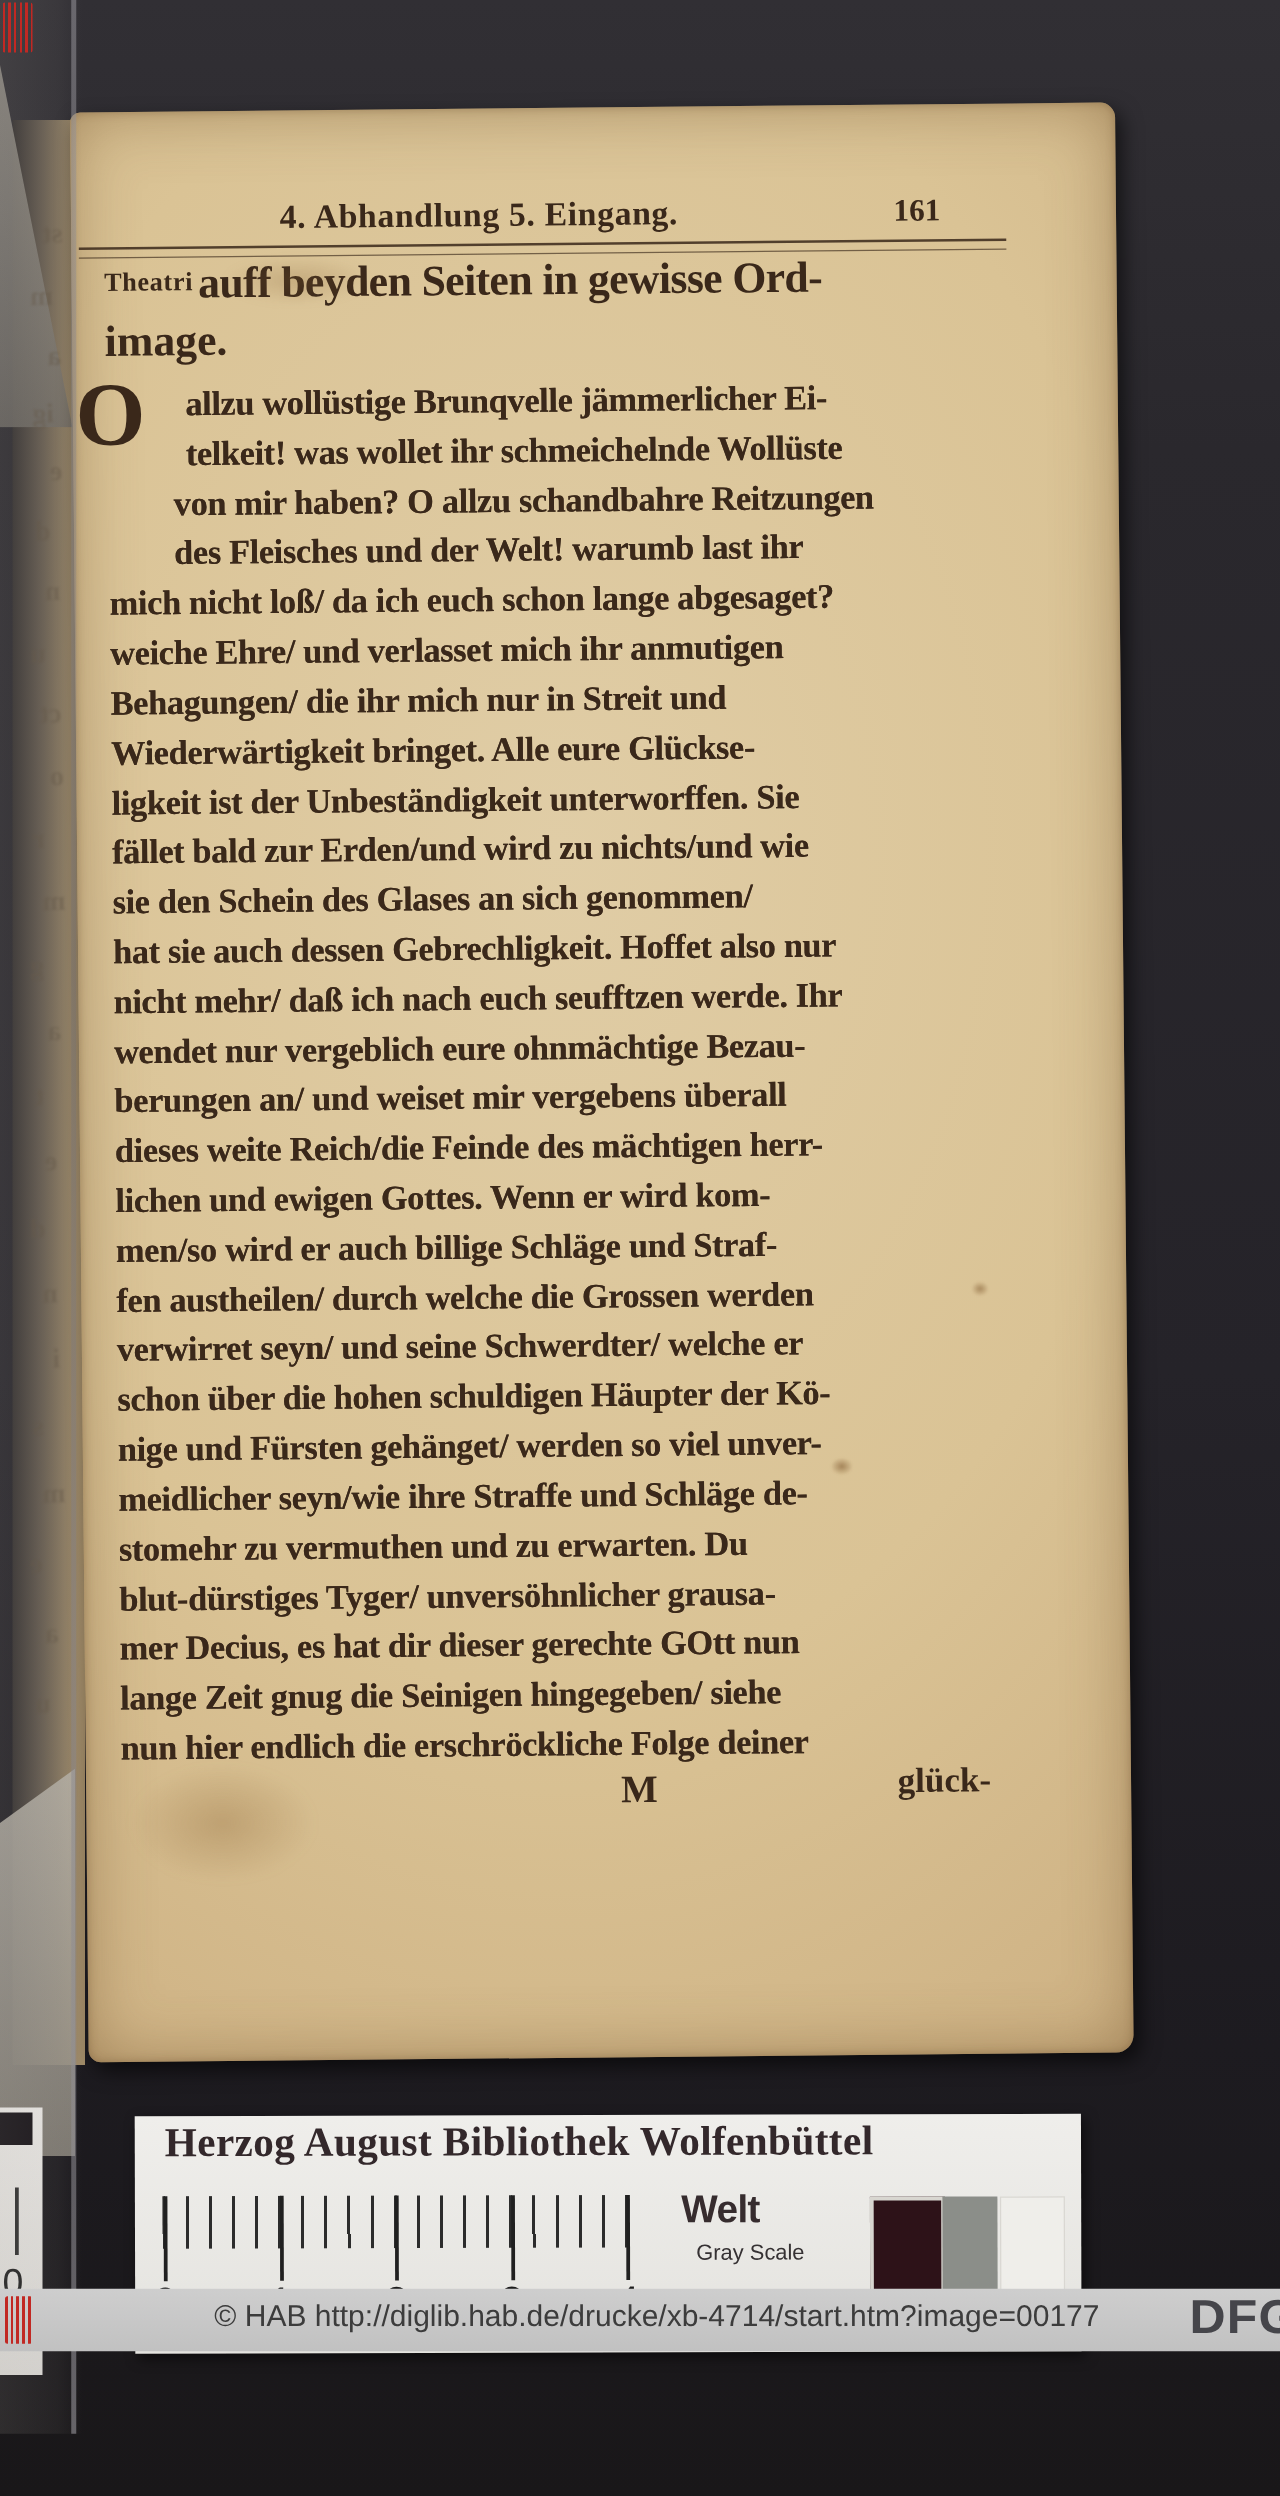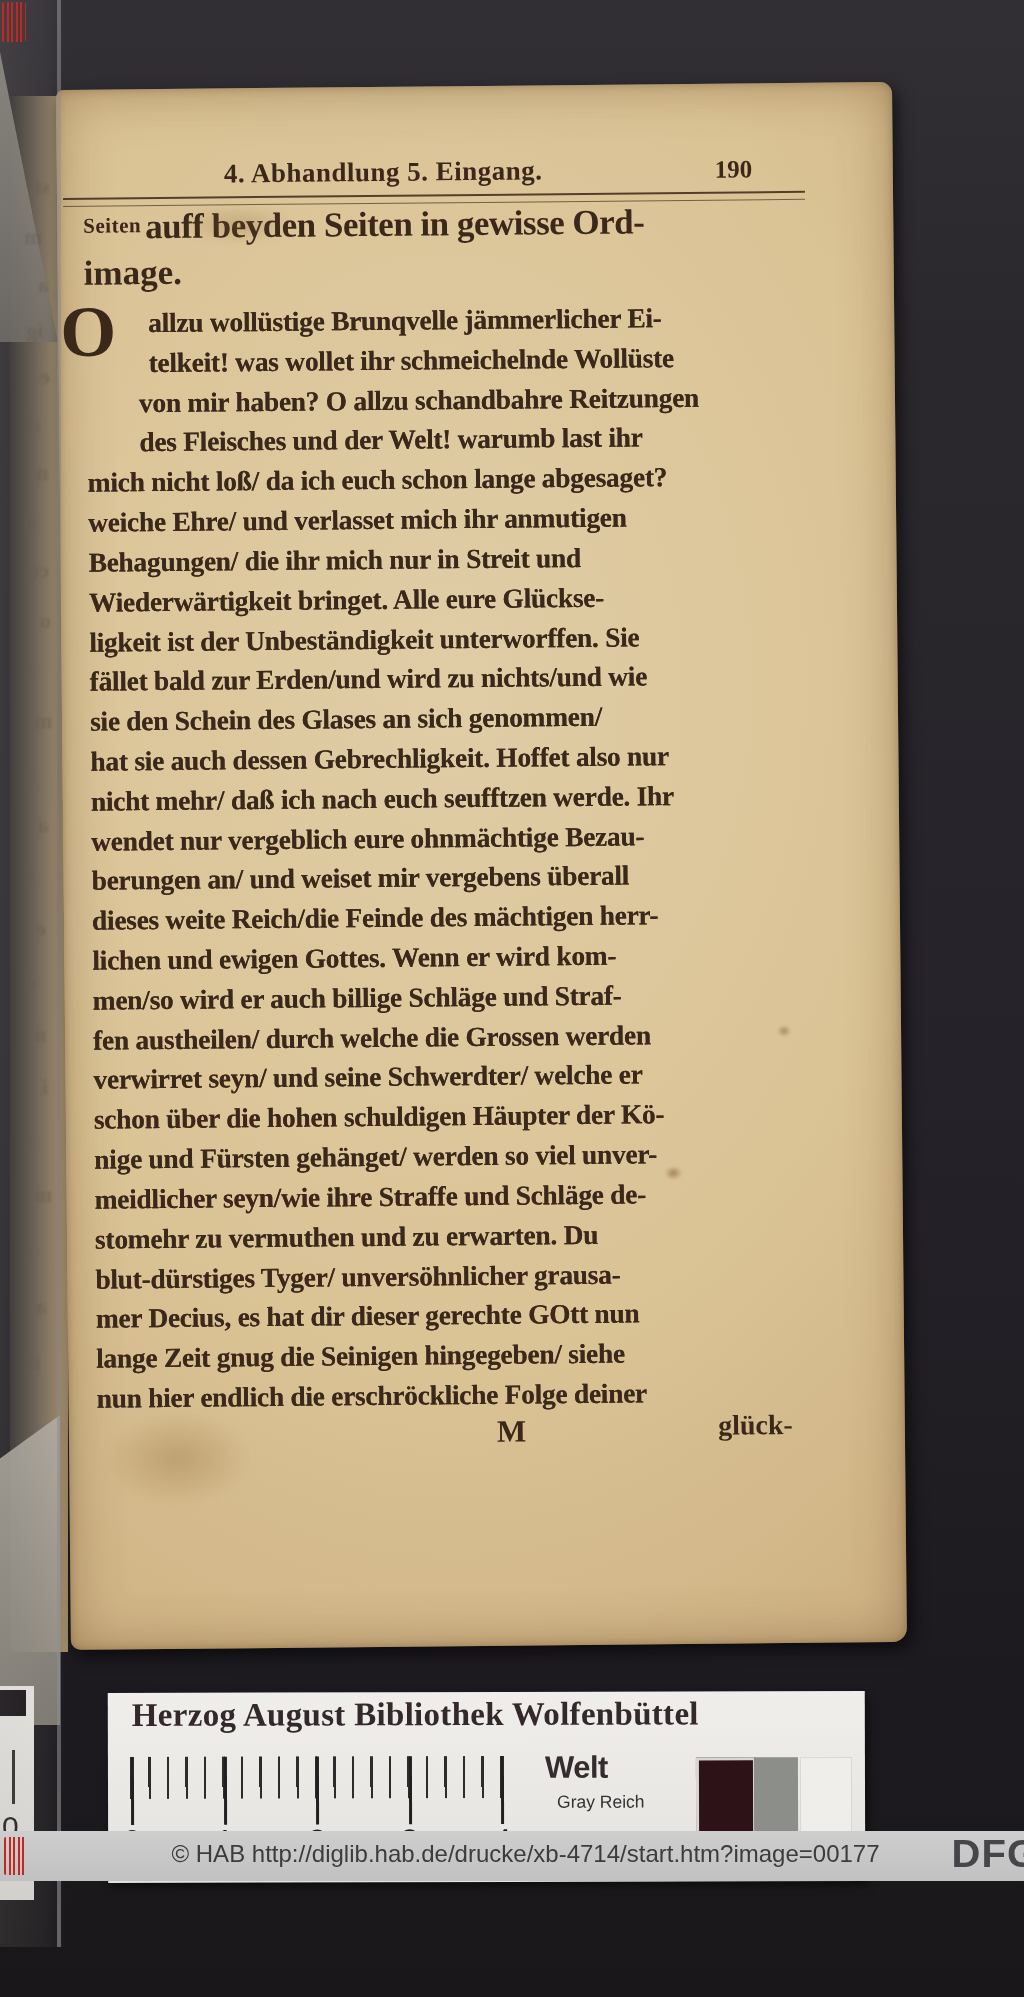--- a/index.html
+++ b/index.html
@@ -117,24 +117,24 @@
       <span class="ghost" style="left: 26px; top: 914px;">i</span>
       <span class="ghost" style="left: 10px; top: 968px;">s</span>
       <span class="ghost" style="left: 18px; top: 1022px;">m</span>
       <span class="ghost" style="left: 8px; top: 1078px;">e</span>
       <span class="ghost" style="left: 20px; top: 1134px;">a</span>
       <span class="ghost" style="left: 12px; top: 1190px;">u</span>
     </div>
 
   <div class="page">
     <div class="running-title">4. Abhandlung 5. Eingang.</div>
-    <div class="pagenum">190</div>
+    <div class="pagenum">161</div>
     <div class="rule"></div>
     <div class="headline">
-      <span class="antiqua">Seiten</span>
+      <span class="antiqua">Theatri</span>
       <span class="frak">auff beyden Seiten in gewisse Ord-</span>
     </div>
     <div class="headline2">image.</div>
     <div class="dropcap">O</div>
     <div class="textblock">
         <div class="bline ind1">allzu wollüstige Brunqvelle jämmerlicher Ei-</div>
         <div class="bline ind1">telkeit! was wollet ihr schmeichelnde Wollüste</div>
         <div class="bline ind2">von mir haben? O allzu schandbahre Reitzungen</div>
         <div class="bline ind2">des Fleisches und der Welt! warumb last ihr</div>
         <div class="bline">mich nicht loß/ da ich euch schon lange abgesaget?</div>
@@ -185,21 +185,21 @@
         <div class="majortick" style="left: 115.5px;"></div>
         <div class="rnum" style="left: 101.5px;">1</div>
         <div class="majortick" style="left: 208px;"></div>
         <div class="rnum" style="left: 194px;">2</div>
         <div class="majortick" style="left: 300.5px;"></div>
         <div class="rnum" style="left: 286.5px;">3</div>
         <div class="majortick" style="left: 393px;"></div>
         <div class="rnum" style="left: 379px;">4</div>
       </div>
     <div class="kodak">Welt</div>
-    <div class="grayscale">Gray Reich</div>
+    <div class="grayscale">Gray Scale</div>
     <div class="patches">
         <div class="patch" style="left: 0px; width: 54px; background: rgb(45, 18, 24); border: 3px solid rgb(216, 214, 208);"></div>
         <div class="patch" style="left: 58px; width: 44px; background: rgb(139, 142, 137);"></div>
         <div class="patch" style="left: 104px; width: 50px; background: rgb(239, 238, 234); border: 1px solid rgb(217, 215, 210);"></div>
       </div>
   </div>
 
   <div class="glass"></div>
   <div class="glass-seam"></div>
 

